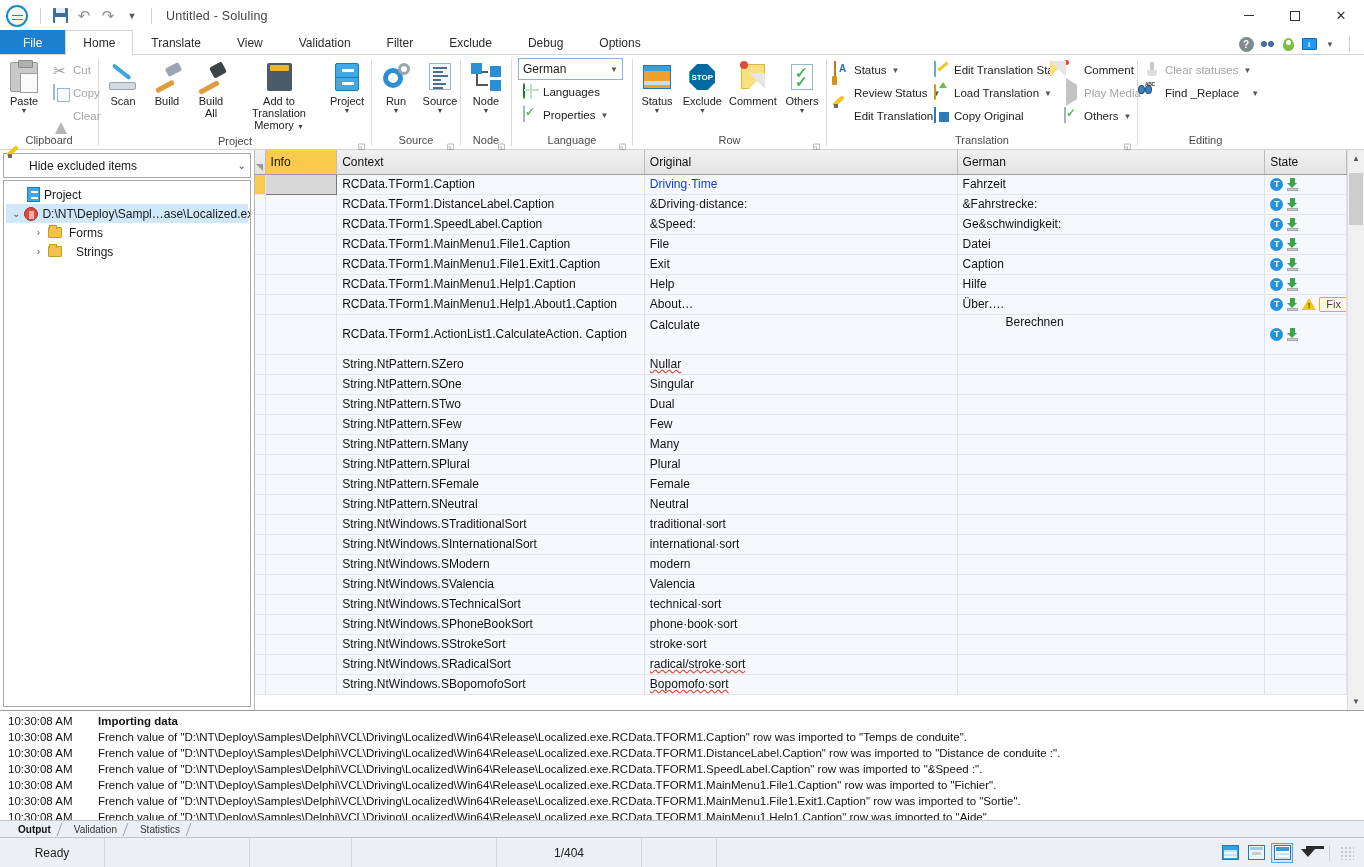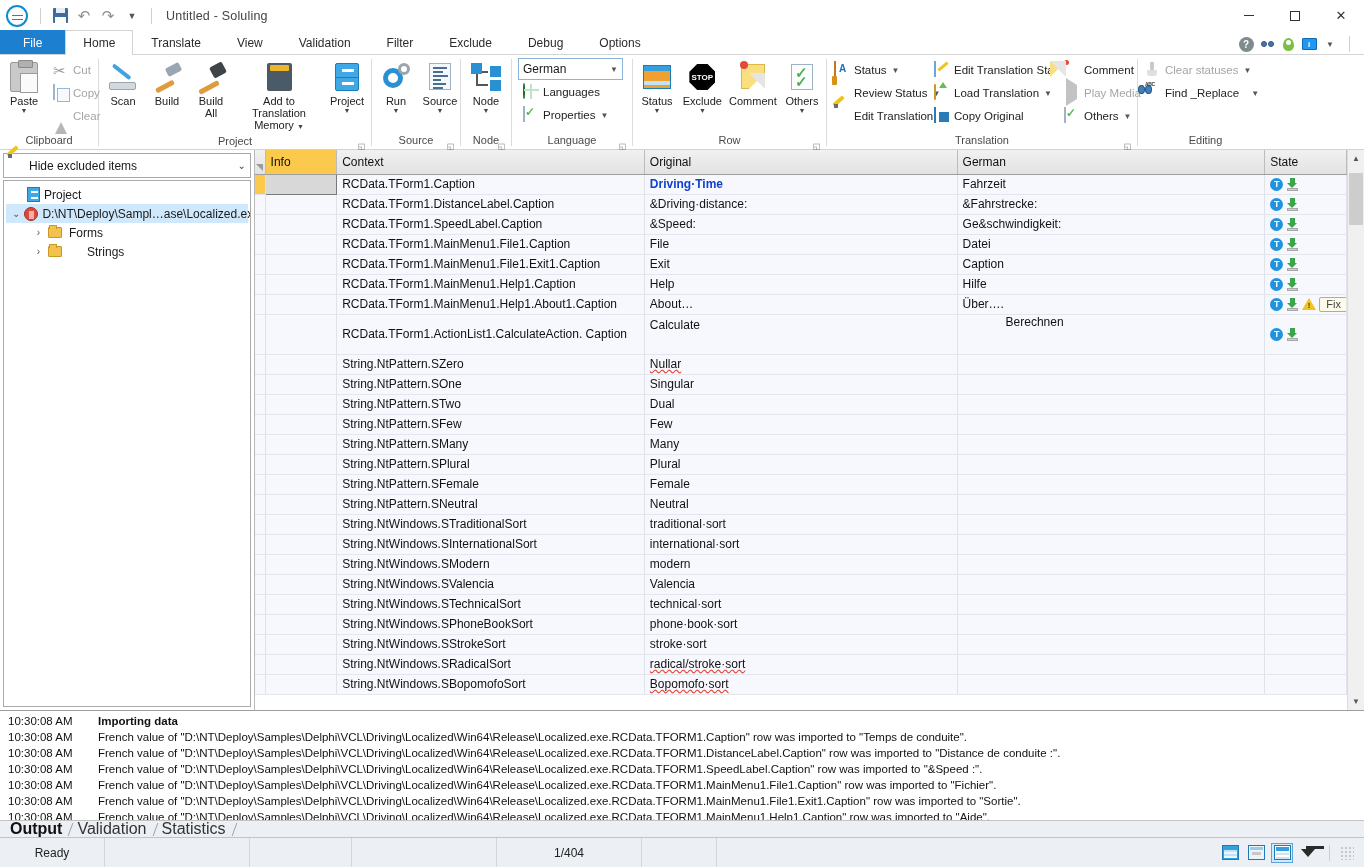--- a/index.html
+++ b/index.html
@@ -95,21 +95,21 @@
   .i-src { width:22px;height:27px;background:#f5f8fb;border:1px solid #9fb3c6;margin:2px auto;position:relative; }
   .i-src i { position:absolute;left:3px;height:1.6px;background:#4b6f92;display:block; }
   .i-node { width:30px;height:28px;position:relative;margin:2px auto; }
   .i-node b { position:absolute;width:11px;height:11px;background:#2b8fd4;display:block; }
   .i-node .n1 { left:0px;top:0px; } .i-node .n2 { right:0px;top:3px; } .i-node .n3 { right:0px;bottom:0px; }
   .i-node u { position:absolute;background:#555;display:block; }
   .i-grid { width:28px;height:24px;border:1px solid #1c7cba;margin:4px auto;background:
       linear-gradient(#35a0e0 0 6px, transparent 6px),
       linear-gradient(#f0a030 0 0); background-color:#eaf6fd; position:relative; }
   .i-grid i { position:absolute;left:0;width:100%;height:4px;display:block; }
-  .i-stop { width:26px;height:26px;background:#000000;margin:3px auto;clip-path:polygon(30% 0,70% 0,100% 30%,100% 70%,70% 100%,30% 100%,0 70%,0 30%);display:flex;align-items:center;justify-content:center;color:#fff;font-size:8px;font-weight:bold; }
+  .i-stop { width:26px;height:26px;background:#0369a1;margin:3px auto;clip-path:polygon(30% 0,70% 0,100% 30%,100% 70%,70% 100%,30% 100%,0 70%,0 30%);display:flex;align-items:center;justify-content:center;color:#fff;font-size:8px;font-weight:bold; }
   .i-note { width:24px;height:25px;background:#fadf7e;border:1px solid #d9b94a;margin:3px auto;position:relative; }
   .i-note:after{content:"";position:absolute;right:-1px;bottom:-1px;border-width:8px;border-style:solid;border-color:#e5e5e5 #e5e5e5 #fff #fadf7e;}
   .i-note .pin { position:absolute;left:-2px;top:-4px;width:8px;height:8px;border-radius:50%;background:#e24a3a; }
   .i-check { width:22px;height:26px;background:#fbfdff;border:1px solid #9fb3c6;margin:3px auto;position:relative; }
   .i-check:after{content:"✓";position:absolute;left:3px;top:0px;color:#4caf50;font-size:15px;font-weight:bold;line-height:16px; }
   .i-check.s2:before{content:"✓";position:absolute;left:3px;top:9px;color:#4caf50;font-size:15px;font-weight:bold;line-height:16px;}
   .i-globe { width:15px;height:15px;border-radius:50%;background:#3a9e4a;border:1px solid #1d6f2a;position:relative;overflow:hidden; }
   .i-globe:before{content:"";position:absolute;left:0;top:5px;width:15px;height:2px;background:#bfe3c6;}
   .i-globe:after{content:"";position:absolute;left:6px;top:0;width:2px;height:15px;background:#bfe3c6;}
   .i-props { width:13px;height:15px;background:#f7fbff;border:1px solid #9fb3c6;position:relative; }
@@ -169,21 +169,21 @@
   table.grid th.pick { width:10px; padding:0; position:relative; }
   table.grid th.pick:after { content:""; position:absolute; right:2px; bottom:3px; width:0;height:0;border-left:7px solid transparent;border-top:7px solid #9b9b9b; }
   table.grid td { height:20px; border-right:1px solid #dfe2ea; border-bottom:1px solid #e3e6ed; font-size:12px; padding:0 5px; color:#111; background:#f7f8fd; vertical-align:middle; white-space:nowrap; overflow:hidden; }
   td.rowsel { background:#dfe3ea; border-right:1px solid #bcbcbc; width:10px; padding:0; }
   tr.selrow td.rowsel { background:#fbc94c; }
   tr.selrow td.infocell { background:#d8d8d8; border:1px solid #7a7a7a; }
   td.infocell { background:#f7f8fd; }
   td.german { background:#fffdf0; }
   td.german.filled { background:#f7f8fd; }
   td.statecell { padding:0 4px; background:#f2f5fc; }
-  .bluebold { color:#0f3fd0; font-weight:bold; }
+  .bluebold { color:#0f3fd0; font-weight:normal; }
   .spell { text-decoration: underline wavy #e04a3a; text-decoration-skip-ink:none; }
   .stateicons { display:flex; align-items:center; gap:3px; height:100%; }
   .st-t { width:13px;height:13px;border-radius:50%;background:#1f93dd;color:#fff;font-size:9px;font-weight:bold;display:flex;align-items:center;justify-content:center;line-height:1;flex:none; }
   .st-dl { width:13px;height:13px;position:relative;flex:none; }
   .st-dl:before{content:"";position:absolute;left:4px;top:0;width:5px;height:6px;background:#3aa64a;}
   .st-dl:after{content:"";position:absolute;left:1px;top:5px;width:0;height:0;border-left:5.5px solid transparent;border-right:5.5px solid transparent;border-top:5px solid #3aa64a;}
   .st-base { position:absolute;left:1px;bottom:0;width:11px;height:3px;background:#cfcfcf;border:1px solid #a8a8a8; }
   .st-warn { width:0;height:0;border-left:7px solid transparent;border-right:7px solid transparent;border-bottom:12px solid #f2c31c;position:relative;flex:none; }
   .st-warn:after{content:"!";position:absolute;left:-1.5px;top:3px;font-size:8px;color:#4a3c00;font-weight:bold;}
   .fixbtn { height:15px; border:1px solid #e0a92b; background:#fffbea; font-size:11px; padding:0 6px; display:flex;align-items:center; color:#444; cursor:pointer; border-radius:2px; }
@@ -195,21 +195,21 @@
   .vsb-thumb { position:absolute; left:1px; right:1px; top:6px; height:52px; background:#cdcdcd; cursor:pointer; }
 
   
   .outputpane { flex:1; display:flex; flex-direction:column; border-top:1px solid #9e9e9e; background:#fff; overflow:hidden; min-height:0; }
   .logarea { flex:1; overflow:hidden; padding:2px 0 0 0; position:relative; }
   .logrow { display:flex; height:16px; align-items:center; font-size:11.5px; white-space:nowrap; }
   .logtime { width:98px; padding-left:8px; color:#111; flex:none; }
   .logmsg { color:#111; }
   .logmsg.head { font-weight:bold; }
   .tabstrip { height:17px; display:flex; align-items:flex-end; background:#eceff3; border-top:1px solid #c3c3c3; padding-left:4px; flex:none; }
-  .ltab { height:16px; padding:0 9px 0 6px; font-size:16px; display:flex; align-items:center; color:#333; cursor:pointer; position:relative; }
+  .ltab { height:16px; padding:0 9px 0 6px; font-size:10px; display:flex; align-items:center; color:#333; cursor:pointer; position:relative;margin-left:8px; }
   .ltab:after { content:""; position:absolute; right:0; top:2px; width:1px; height:13px; background:#9aa3ad; transform:skewX(-20deg); }
   .ltab.active { font-weight:bold; color:#111; }
 
   
   .statusbar { height:30px; background:#eceff3; border-top:1px solid #c3c3c3; display:flex; align-items:center; flex:none; }
   .scell { height:30px; display:flex; align-items:center; padding:0 10px; border-right:1px solid #d3d7dc; font-size:12px; color:#222; }
   .scell.c1 { width:105px; justify-content:center; }
   .scell.c2 { width:145px; }
   .scell.c3 { width:102px; }
   .scell.c4 { width:145px; }
@@ -598,21 +598,21 @@
           <span>D:\NT\Deploy\Sampl…ase\Localized.exe</span>
         </div>
         <div class="tnode" style="padding-left:27px">
           <span class="exp">›</span>
           <span class="ic-fold"></span>
           <span style="margin-left:3px">Forms</span>
         </div>
         <div class="tnode" style="padding-left:27px">
           <span class="exp">›</span>
           <span class="ic-fold"></span>
-          <span style="margin-left:21px">Strings</span>
+          <span style="margin-left:10px">Strings</span>
         </div>
       </div>
     </div>
 
     <div class="gridwrap">
       <div class="gridscroll">
         <div class="gridcore">
           <table class="grid">
             <colgroup>
               <col style="width:10px">

